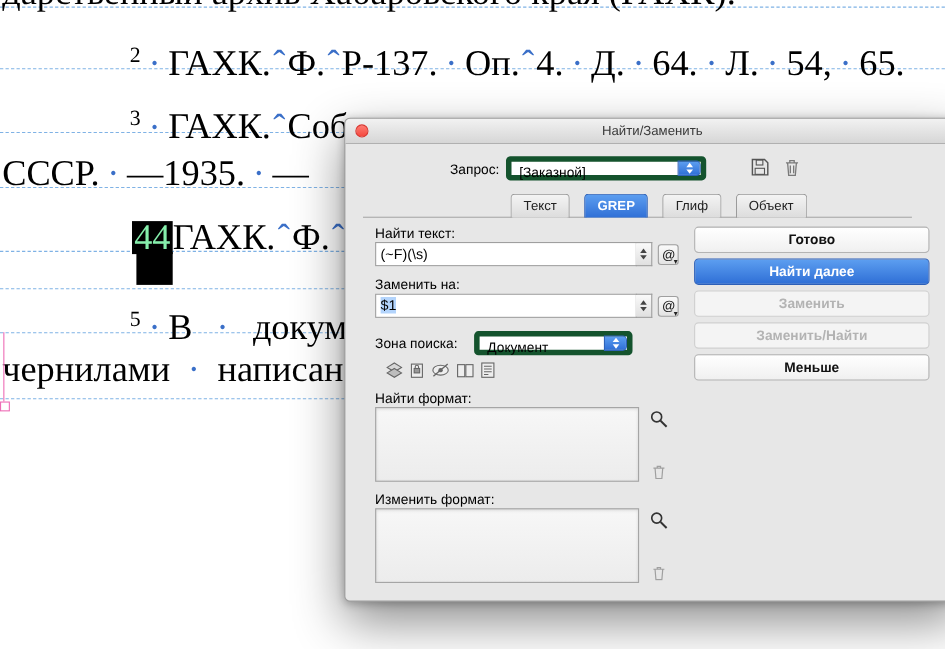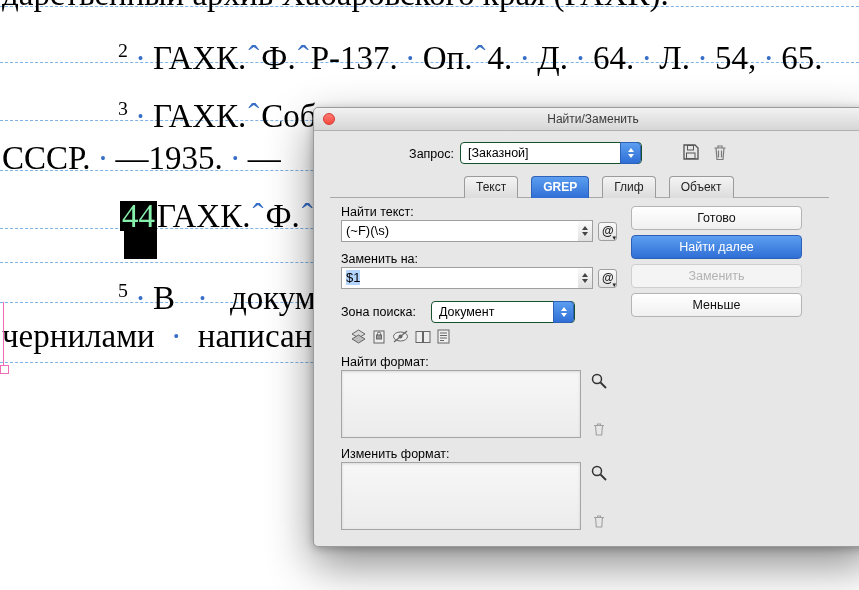--- a/index.html
+++ b/index.html
@@ -33,21 +33,21 @@
        box-shadow:0 18px 45px rgba(0,0,0,.45),0 2px 8px rgba(0,0,0,.25);font-size:12.5px;color:#000;padding-left:27px;}
   .titlebar{position:absolute;left:0;top:0;right:0;height:22px;border-radius:5px 5px 0 0;
             background:linear-gradient(#f2f2f2,#d6d6d6);border-bottom:1px solid #b0b0b0;}
   .closebtn{position:absolute;left:9px;top:5px;width:12px;height:12px;border-radius:50%;
             background:linear-gradient(#ff7b72,#f44a40);border:1px solid #d93832;box-sizing:border-box;}
   .title{display:block;text-align:center;line-height:22px;font-size:12px;color:#3a3a3a;}
 
   .label{position:absolute;font-size:12.5px;color:#000;white-space:nowrap;}
   .q-label{left:40px;top:39px;width:100px;text-align:right;}
 
-  .combo{position:absolute;height:22px;background:#fff;border:1px solid #14532d;border-radius:4px;
+  .combo{position:absolute;height:22px;background:#fff;border:5px solid #14532d;border-radius:4px;
          box-sizing:border-box;}
   .combo-val{position:absolute;left:7px;top:0;line-height:20px;font-size:12.5px;white-space:nowrap;}
   .combo-step{position:absolute;right:0;top:-1px;bottom:-1px;width:19px;border-radius:0 4px 4px 0;
               background:linear-gradient(var(--accent_light),var(--accent));display:flex;flex-direction:column;
               align-items:center;justify-content:center;border:1px solid #2e62b8;}
   .combo-step .up{width:0;height:0;border-left:3.5px solid transparent;border-right:3.5px solid transparent;
                   border-bottom:4.5px solid #fff;margin:1px 0;}
   .combo-step .dn{width:0;height:0;border-left:3.5px solid transparent;border-right:3.5px solid transparent;
                   border-top:4.5px solid #fff;margin:1px 0;}
   .q-combo{left:146px;top:34px;width:182px;}
@@ -99,23 +99,23 @@
   .fbox{position:absolute;width:240px;height:68px;box-sizing:border-box;border:1px solid #a5a5a5;
         background:linear-gradient(#f7f7f7,#ececec);box-shadow:inset 0 1px 3px rgba(0,0,0,.12);}
   .ff-box{left:27px;top:262px;}
   .cf-box{left:27px;top:354px;}
   .ff-mag{left:276px;top:264px;}
   .ff-trash{left:279px;top:314px;}
   .cf-mag{left:276px;top:356px;}
   .cf-trash{left:279px;top:406px;}
 
   .btncol{position:absolute;left:317px;top:98px;width:190px;}
-  .btn{width:171px;height:24px;margin-bottom:5px;border-radius:4px;box-sizing:border-box;
+  .btn{width:214px;height:24px;margin-bottom:5px;border-radius:4px;box-sizing:border-box;
        border:1px solid #b4b4b4;background:linear-gradient(#ffffff,#f0f0f0);
-       display:flex;align-items:center;justify-content:center;font-size:12.5px;color:#111;}
+       display:flex;align-items:center;justify-content:center;font-size:12.5px;color:#111;font-weight:bold;}
   .btn.primary{background:linear-gradient(var(--accent_light),var(--accent));border-color:#2c5fb8;color:#fff;}
   .btn.disabled{color:#b3b3b3;border-color:#cfcfcf;background:#f4f4f4;}
 </style>
 </head>
 <body>
 
 <div class="stage">
 
   <div class="doc-layer">
       <div class="baseline" style="top: 6px;"></div>
@@ -275,16 +275,17 @@
     <span class="icon-btn cf-trash">
       <svg width="12" height="14" viewBox="0 0 12 14">
           <path d="M1 3.5 h10 M4.5 3.5 v-1.5 h3 v1.5 M2.5 3.5 l.8 9.5 h5.4 l.8 -9.5" fill="none" stroke="#a0a0a0" stroke-width="1.1"></path>
         </svg>
     </span>
 
     <div class="btncol">
         <div class="btn">Готово</div>
         <div class="btn primary">Найти далее</div>
         <div class="btn disabled">Заменить</div>
+        <div class="btn disabled">Заменить/Найти</div>
         <div class="btn">Меньше</div>
       </div>
   </div>
 </div>
 
 </body></html>

